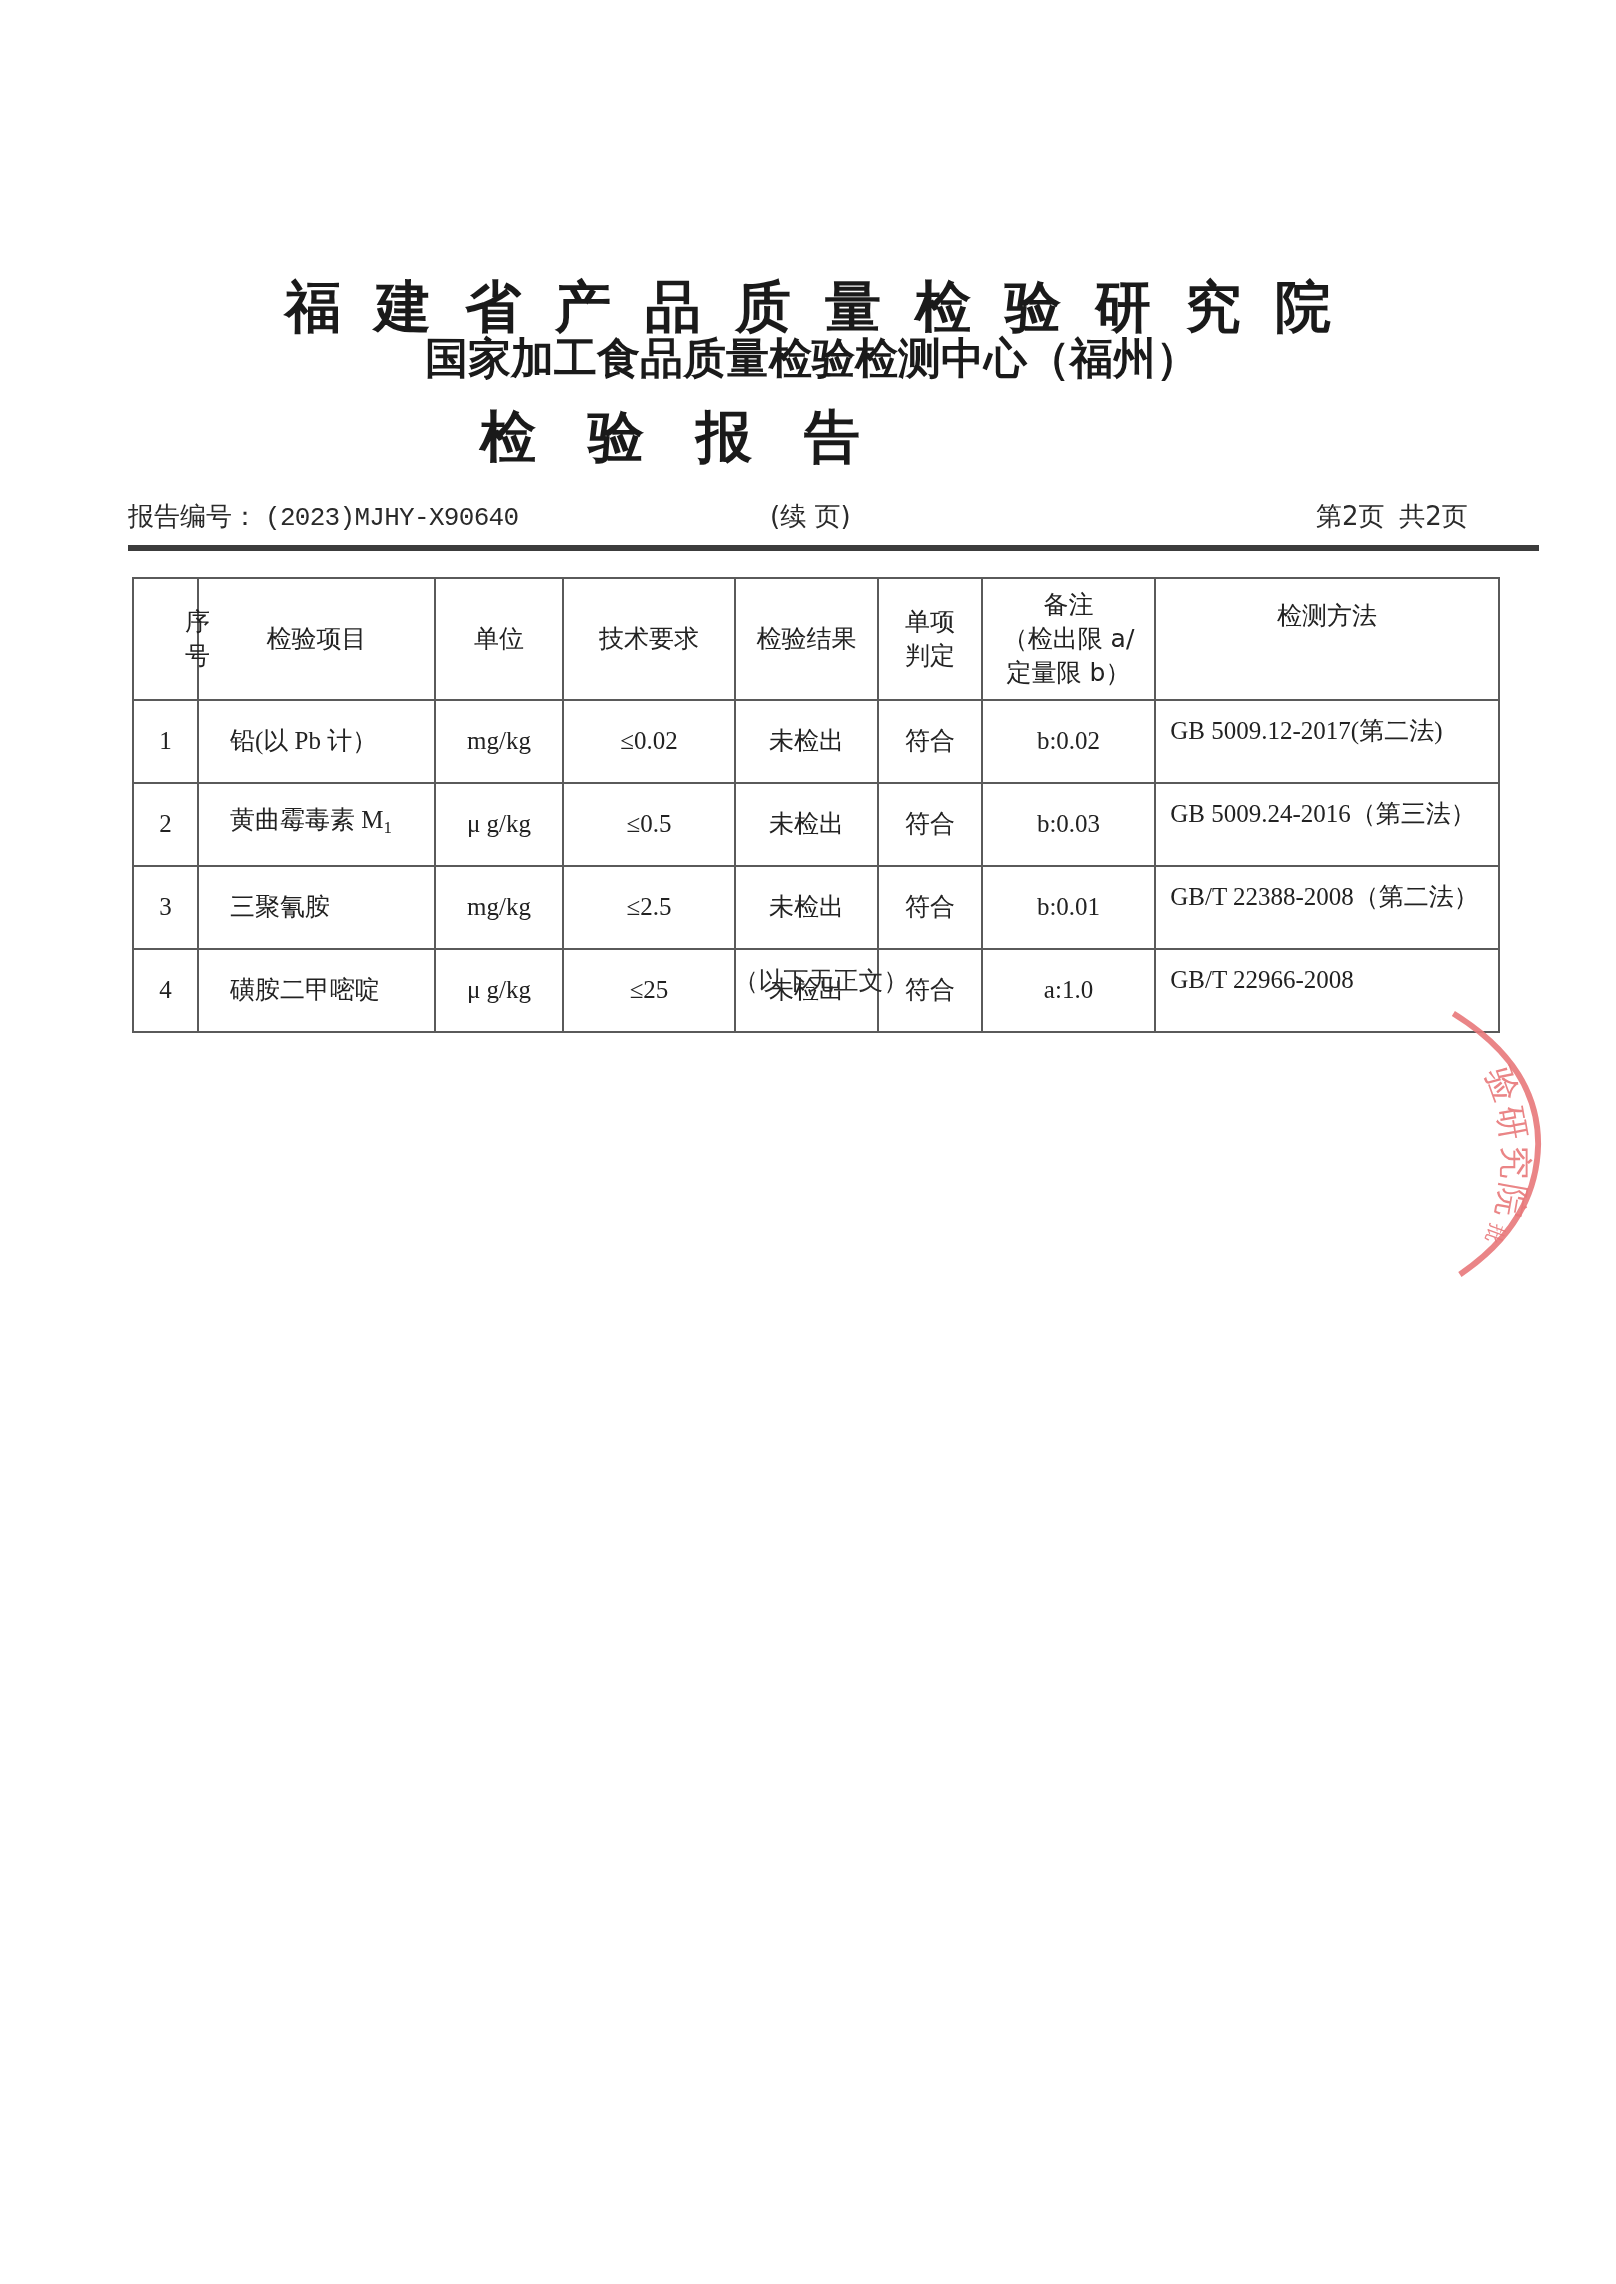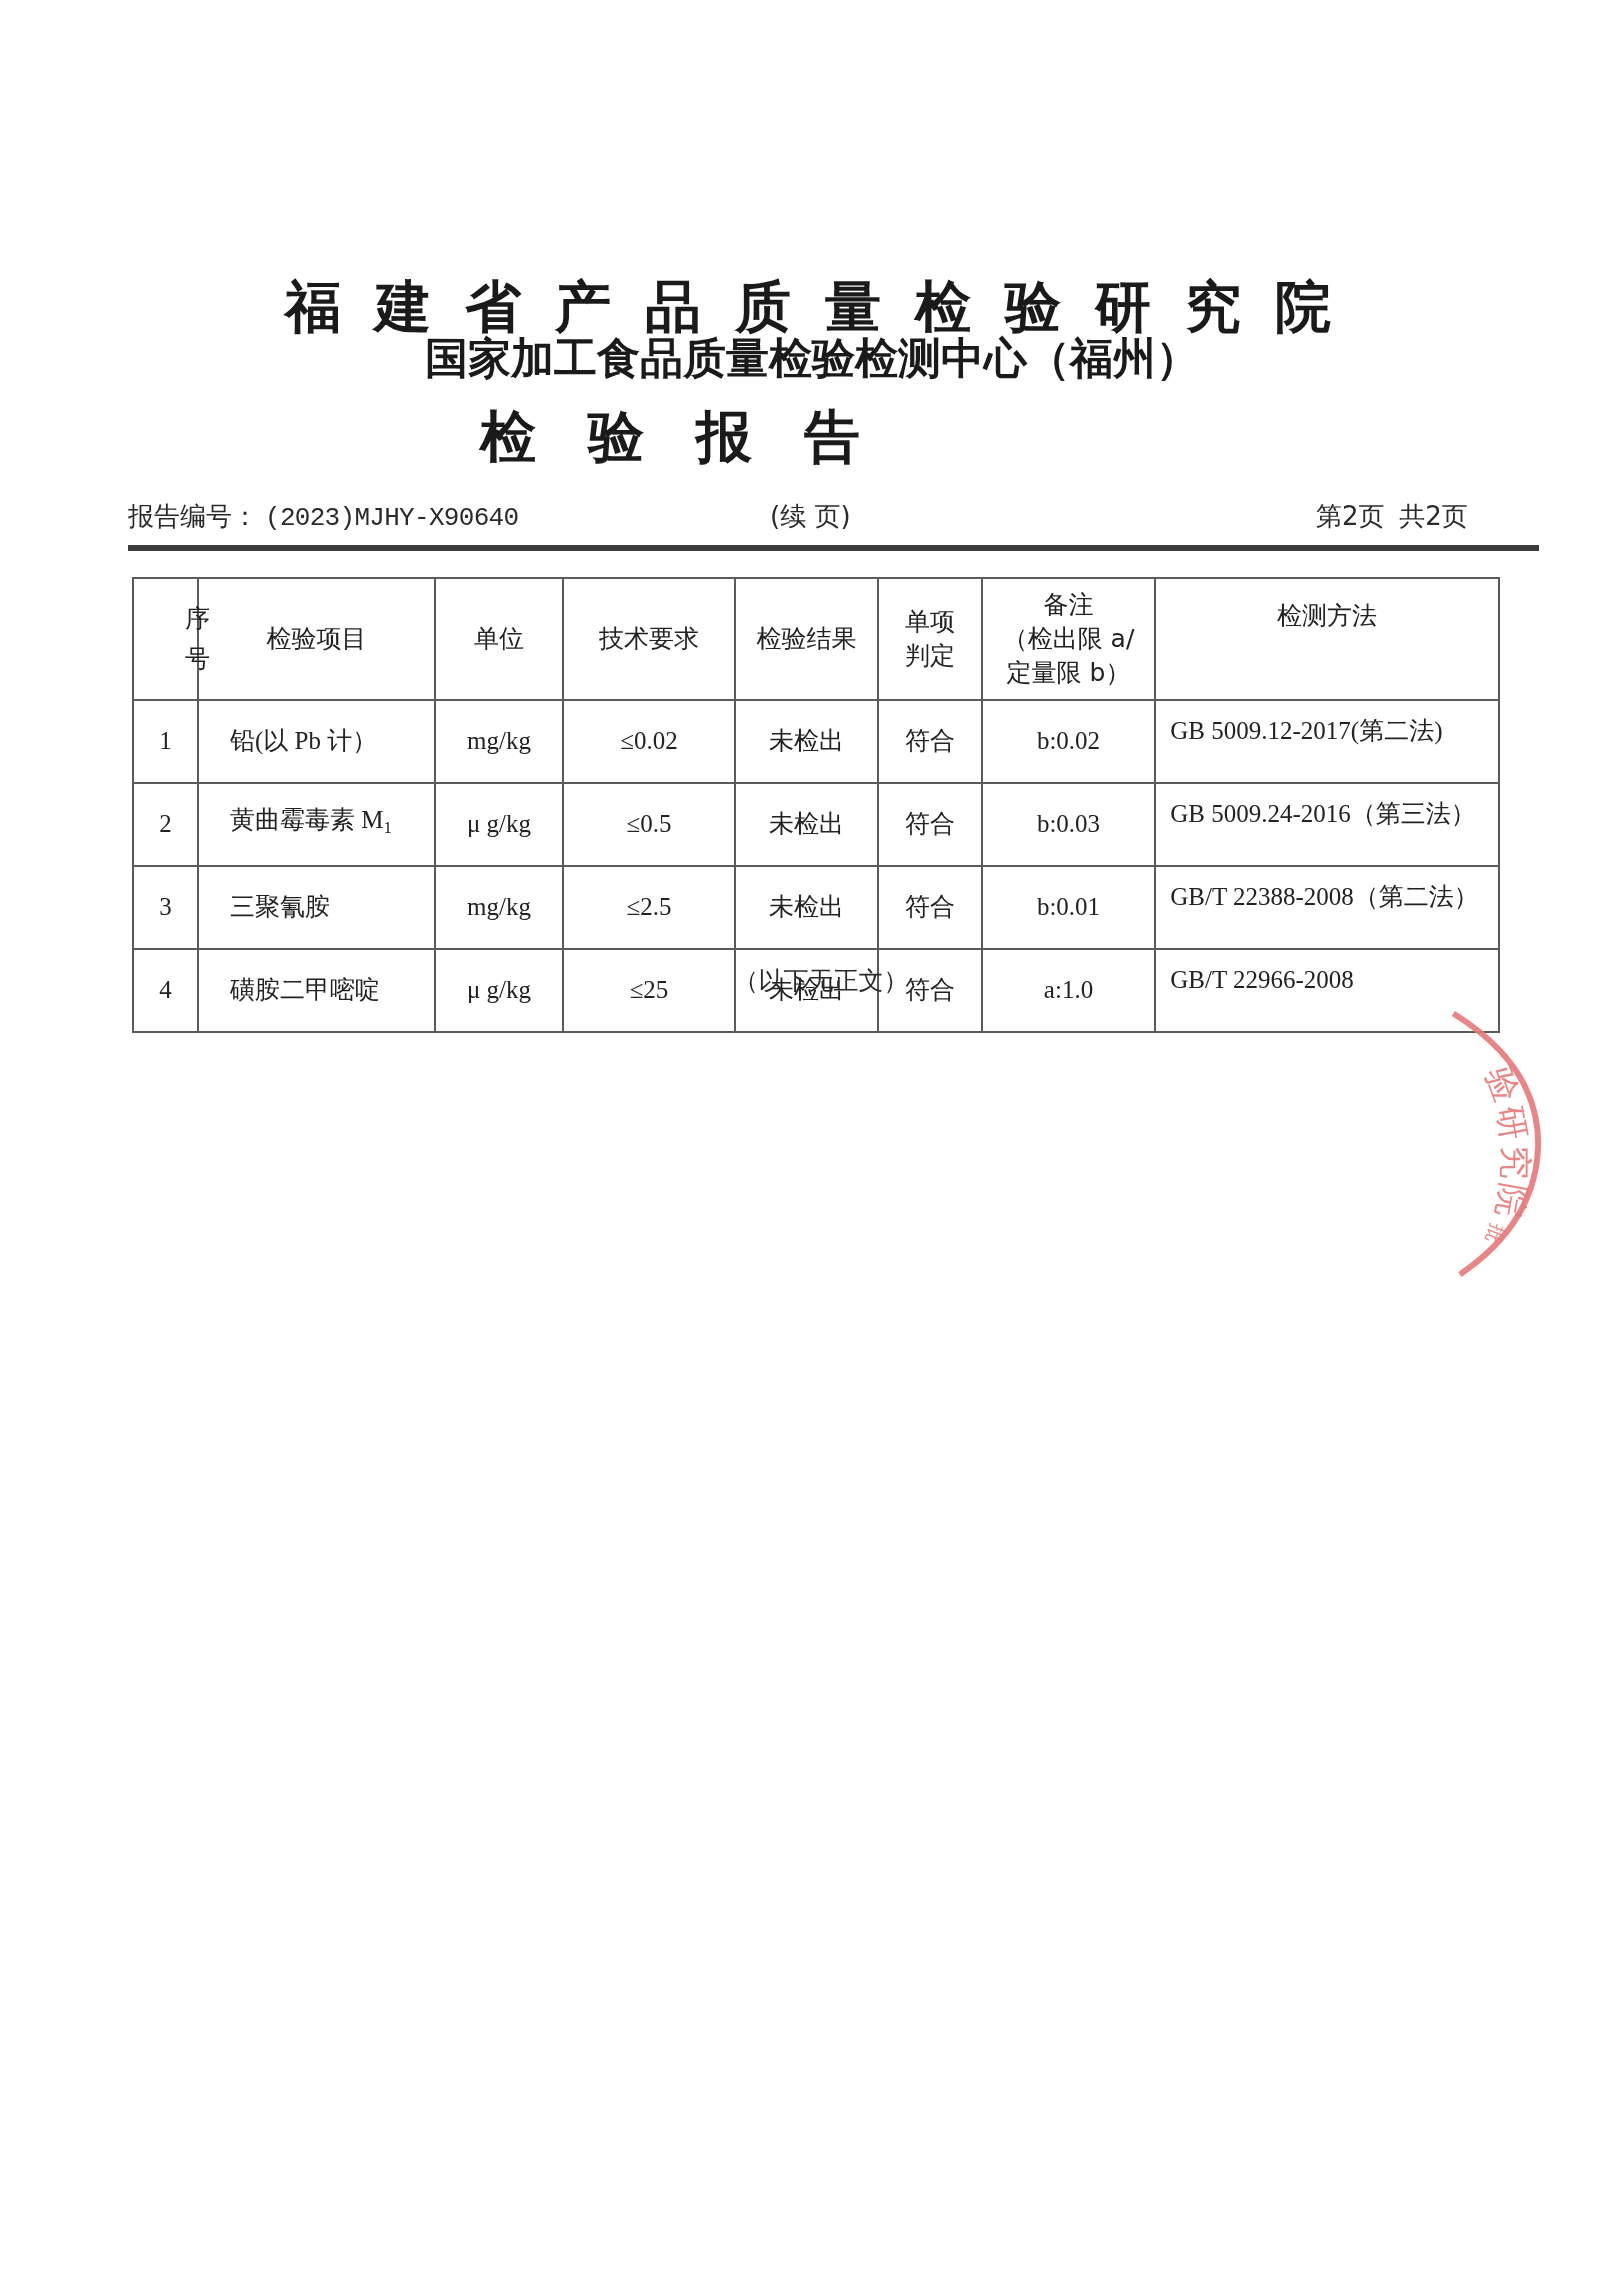--- a/index.html
+++ b/index.html
@@ -72,21 +72,21 @@
       <col style="width:237px">
       <col style="width:128px">
       <col style="width:172px">
     <col style="width:143px">
       <col style="width:104px">
       <col style="width:173px">
       <col style="width:344px">
   </colgroup>
   <thead>
     <tr>
-      <th><span style="display:inline-block;width:27px;line-height:40px;margin-left:46px;">序号</span></th>
+      <th><span style="display:inline-block;width:27px;line-height:34px;margin-left:46px;">序号</span></th>
       <th>检验项目</th>
       <th>单位</th>
       <th>技术要求</th>
       <th>检验结果</th>
       <th><span style="display:inline-block;width:52px;">单项判定</span></th>
       <th>
         <div>备注</div>
         <div>（检出限 a/</div>
         <div>定量限 b）</div>
       </th>

